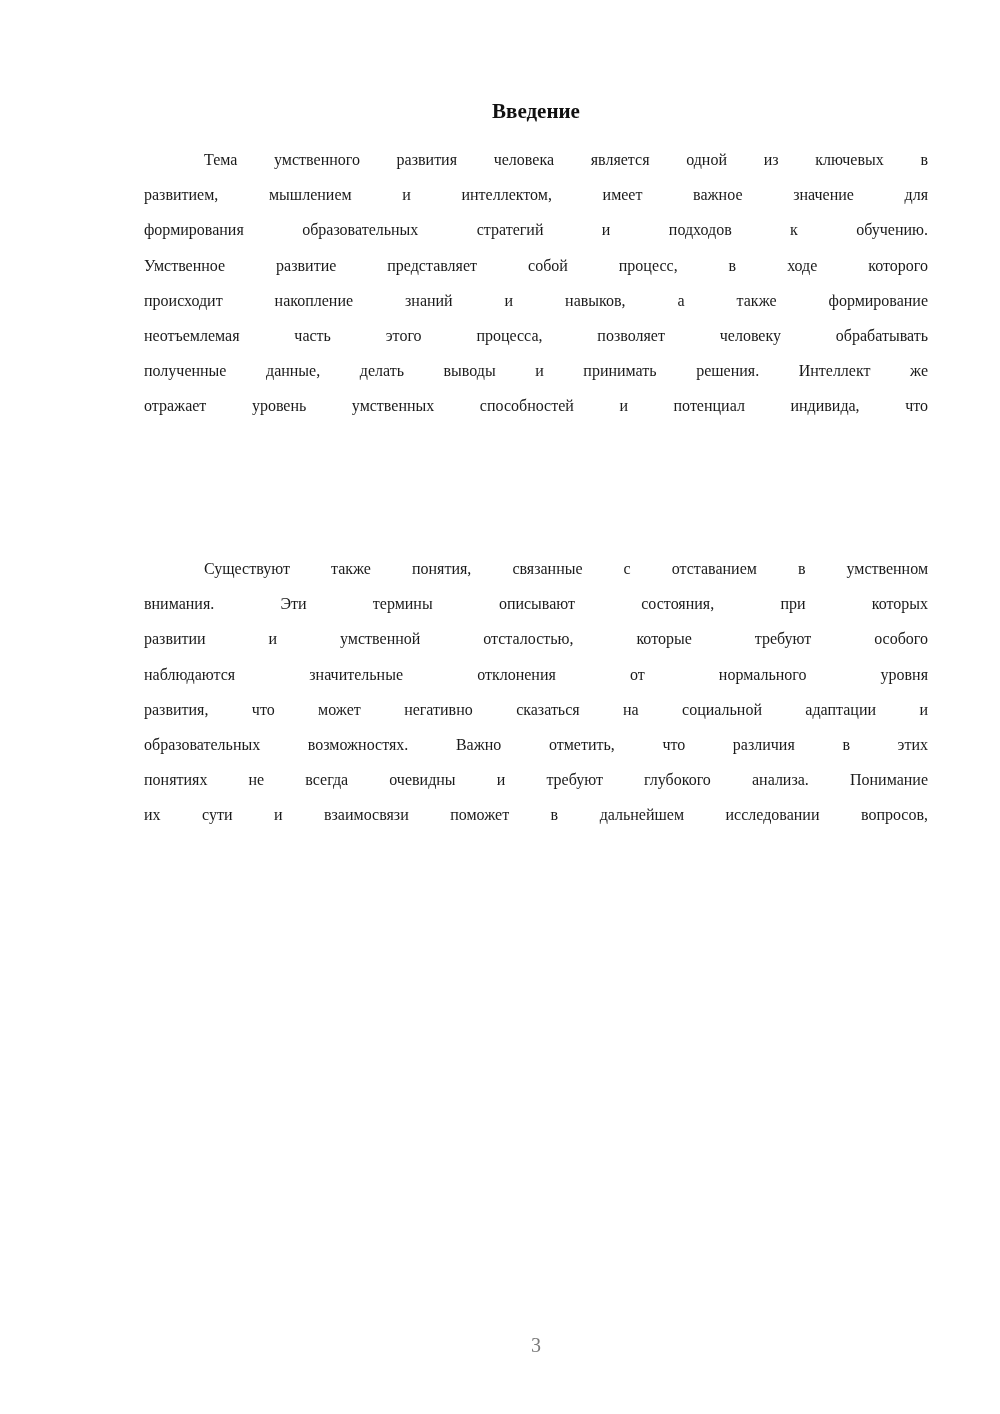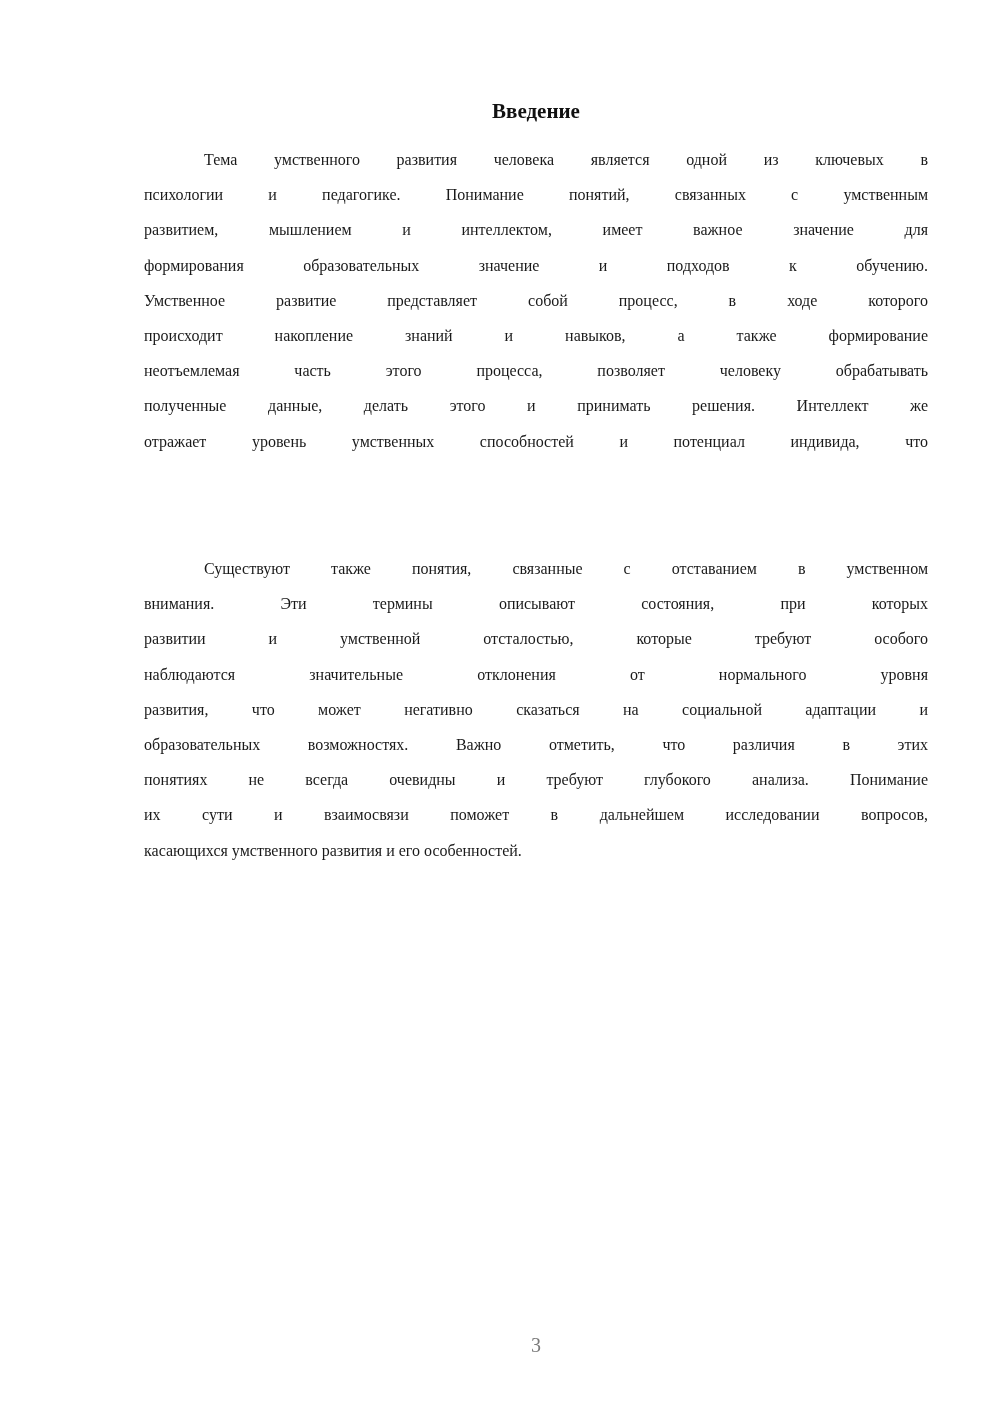--- a/index.html
+++ b/index.html
@@ -69,37 +69,35 @@
   </style>
 </head>
 <body>
 
 <div class="page">
 
   <div class="heading">Введение</div>
 
   <div class="para" id="para1">
     <span class="line indent">Тема умственного развития человека является одной из ключевых в</span>
-    <span class="line">психологии и педагогике. Понимание понятий, связанных с умственным</span>
     <span class="line">развитием, мышлением и интеллектом, имеет важное значение для</span>
-    <span class="line">формирования образовательных значение и подходов к обучению.</span>
+    <span class="line">формирования образовательных стратегий и подходов к обучению.</span>
     <span class="line">Умственное развитие представляет собой процесс, в ходе которого</span>
     <span class="line">происходит накопление знаний и навыков, а также формирование</span>
     <span class="line">неотъемлемая часть этого процесса, позволяет человеку обрабатывать</span>
-    <span class="line">полученные данные, делать этого и принимать решения. Интеллект же</span>
+    <span class="line">полученные данные, делать выводы и принимать решения. Интеллект же</span>
     <span class="line">отражает уровень умственных способностей и потенциал индивида, что</span>
   </div>
 
   <div class="para" id="para2">
     <span class="line indent">Существуют также понятия, связанные с отставанием в умственном</span>
     <span class="line">внимания. Эти термины описывают состояния, при которых</span>
     <span class="line">развитии и умственной отсталостью, которые требуют особого</span>
     <span class="line">наблюдаются значительные отклонения от нормального уровня</span>
     <span class="line">развития, что может негативно сказаться на социальной адаптации и</span>
     <span class="line">образовательных возможностях. Важно отметить, что различия в этих</span>
     <span class="line">понятиях не всегда очевидны и требуют глубокого анализа. Понимание</span>
     <span class="line">их сути и взаимосвязи поможет в дальнейшем исследовании вопросов,</span>
-    <span class="line last">касающихся умственного развития и его особенностей.</span>
   </div>
 
   <div class="page-number">3</div>
 
 </div>
 
 </body></html>

